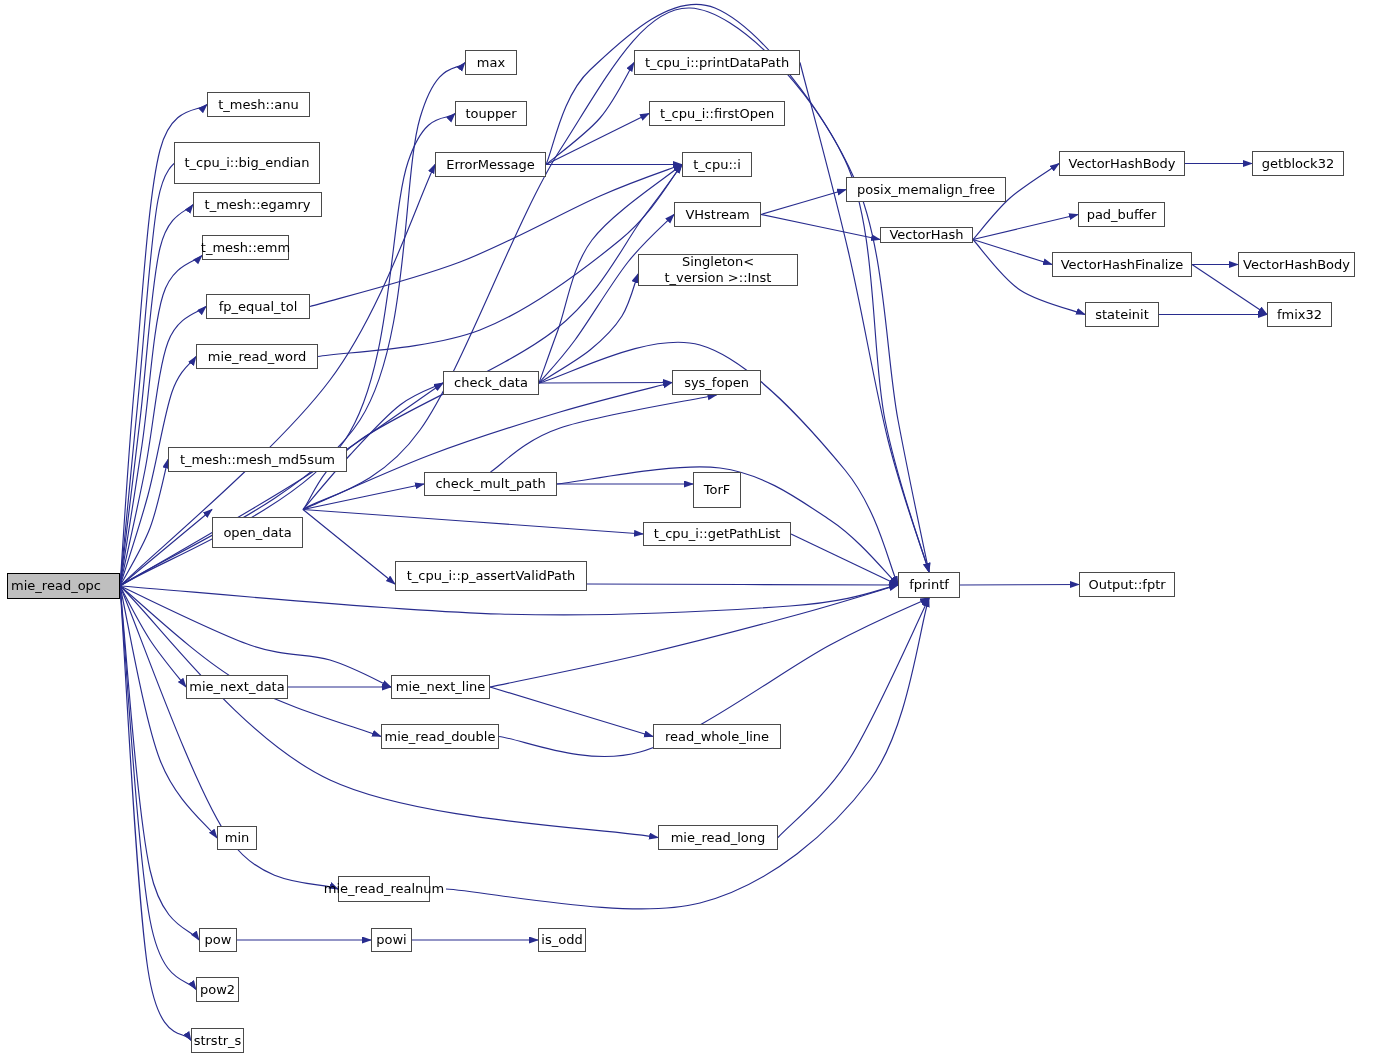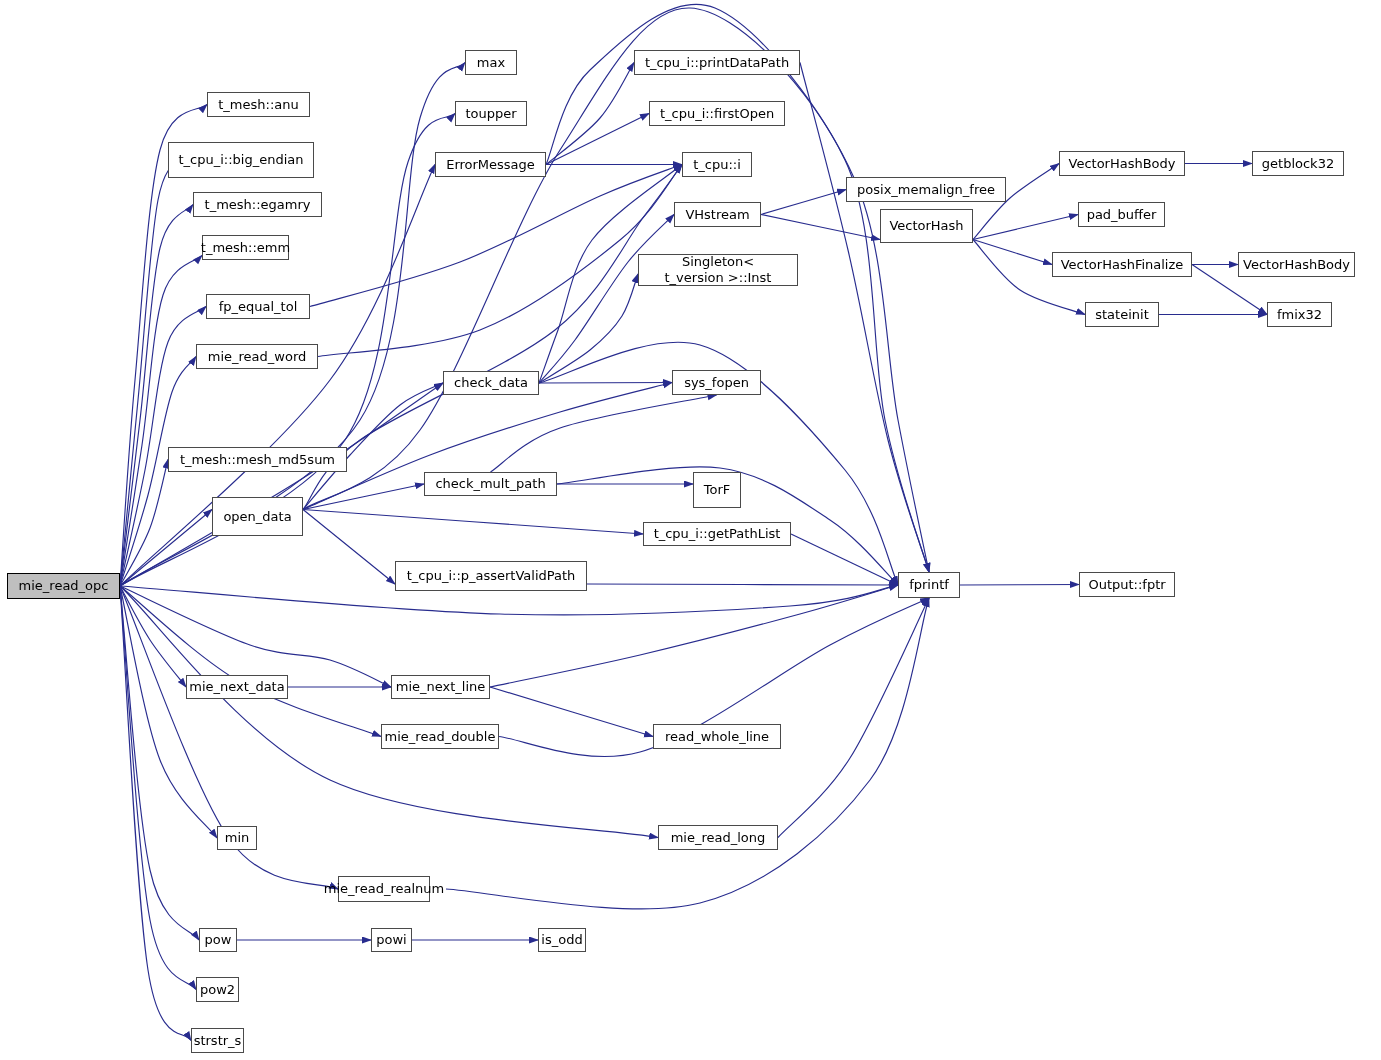--- a/index.html
+++ b/index.html
@@ -7,21 +7,21 @@
     --root-fill:#bfbfbf; --text:#000000; --bg:#ffffff;
   }
   html,body{margin:0;padding:0;background:var(--bg);}
   #graph{position:relative;width:1381px;height:1060px;background:var(--bg);overflow:hidden;
          font-family:"DejaVu Sans",sans-serif;}
   #edge-layer{position:absolute;left:0;top:0;z-index:0;pointer-events:none;}
   .node{position:absolute;z-index:1;display:flex;align-items:center;justify-content:center;
         background:var(--node-fill);border:1px solid var(--node-border);
         font-size:13px;color:var(--text);text-align:center;box-sizing:border-box;
         line-height:1.2;padding:0 18px;cursor:pointer;}
-  .node.root{background:var(--root-fill);border:1.6px solid #000;cursor:default;}
+  .node.root{background:var(--root-fill);border:1.6px solid #000;cursor:default;justify-content:flex-end;}
 </style>
 </head>
 <body>
 
 <div id="graph">
   <svg id="edge-layer" width="1381" height="1060">
     <defs>
       <marker id="arrow" markerWidth="11" markerHeight="8" refX="9" refY="3.5" orient="auto" markerUnits="userSpaceOnUse">
         <path d="M0,0 L10,3.5 L0,7 z" fill="#282c8e"></path>
       </marker>
@@ -95,39 +95,39 @@
       </g>
   </svg>
 
   <div class="node root" style="left:7px;top:573px;width:113px;height:26px">
       <span>mie_read_opc</span>
     </div>
 
   <div class="node" style="left:207px;top:92px;width:103px;height:25px">
       <span>t_mesh::anu</span>
     </div>
-  <div class="node" style="left:168px;top:142px;width:146px;height:36px">
+  <div class="node" style="left:174px;top:142px;width:146px;height:42px">
       <span>t_cpu_i::big_endian</span>
     </div>
   <div class="node" style="left:193px;top:192px;width:129px;height:25px">
       <span>t_mesh::egamry</span>
     </div>
   <div class="node" style="left:202px;top:235px;width:87px;height:25px">
       <span>t_mesh::emm</span>
     </div>
   <div class="node" style="left:206px;top:294px;width:104px;height:25px">
       <span>fp_equal_tol</span>
     </div>
   <div class="node" style="left:196px;top:344px;width:122px;height:25px">
       <span>mie_read_word</span>
     </div>
   <div class="node" style="left:168px;top:447px;width:179px;height:25px">
       <span>t_mesh::mesh_md5sum</span>
     </div>
-  <div class="node" style="left:212px;top:497px;width:91px;height:39px">
+  <div class="node" style="left:212px;top:517px;width:91px;height:31px">
       <span>open_data</span>
     </div>
 
   <div class="node" style="left:465px;top:50px;width:52px;height:25px">
       <span>max</span>
     </div>
   <div class="node" style="left:455px;top:101px;width:72px;height:25px">
       <span>toupper</span>
     </div>
   <div class="node" style="left:435px;top:152px;width:111px;height:25px">
@@ -167,21 +167,21 @@
   <div class="node" style="left:395px;top:561px;width:192px;height:30px">
       <span>t_cpu_i::p_assertValidPath</span>
     </div>
   <div class="node" style="left:898px;top:572px;width:62px;height:26px">
       <span>fprintf</span>
     </div>
 
   <div class="node" style="left:846px;top:177px;width:160px;height:25px">
       <span>posix_memalign_free</span>
     </div>
-  <div class="node" style="left:880px;top:209px;width:93px;height:34px">
+  <div class="node" style="left:880px;top:227px;width:93px;height:16px">
       <span>VectorHash</span>
     </div>
   <div class="node" style="left:1059px;top:151px;width:126px;height:25px">
       <span>VectorHashBody</span>
     </div>
   <div class="node" style="left:1252px;top:151px;width:92px;height:25px">
       <span>getblock32</span>
     </div>
   <div class="node" style="left:1078px;top:202px;width:87px;height:25px">
       <span>pad_buffer</span>

